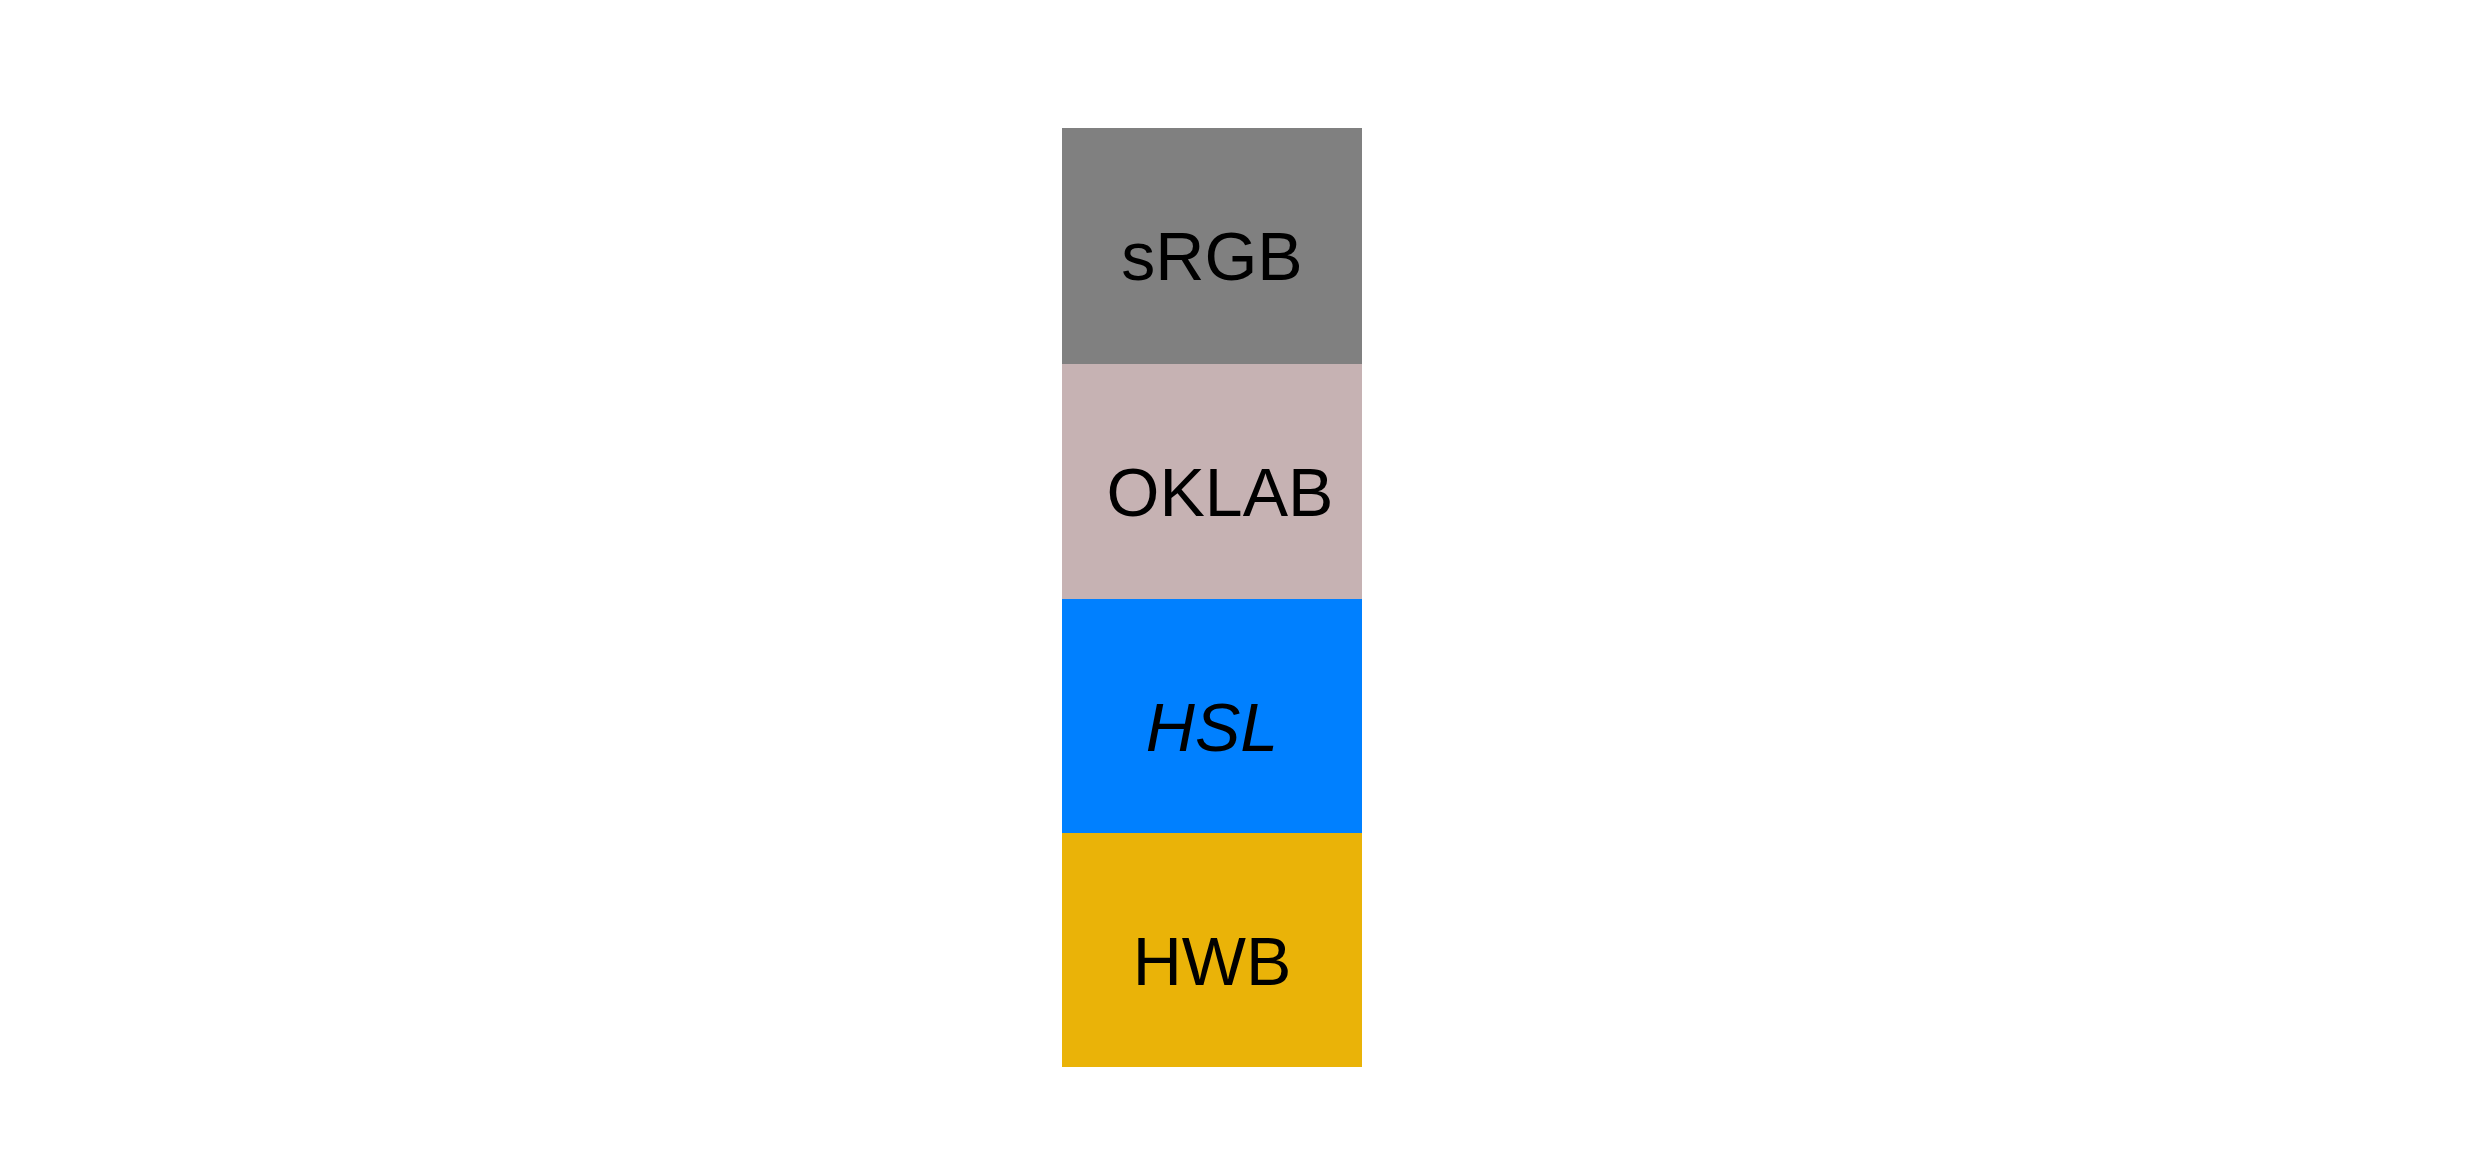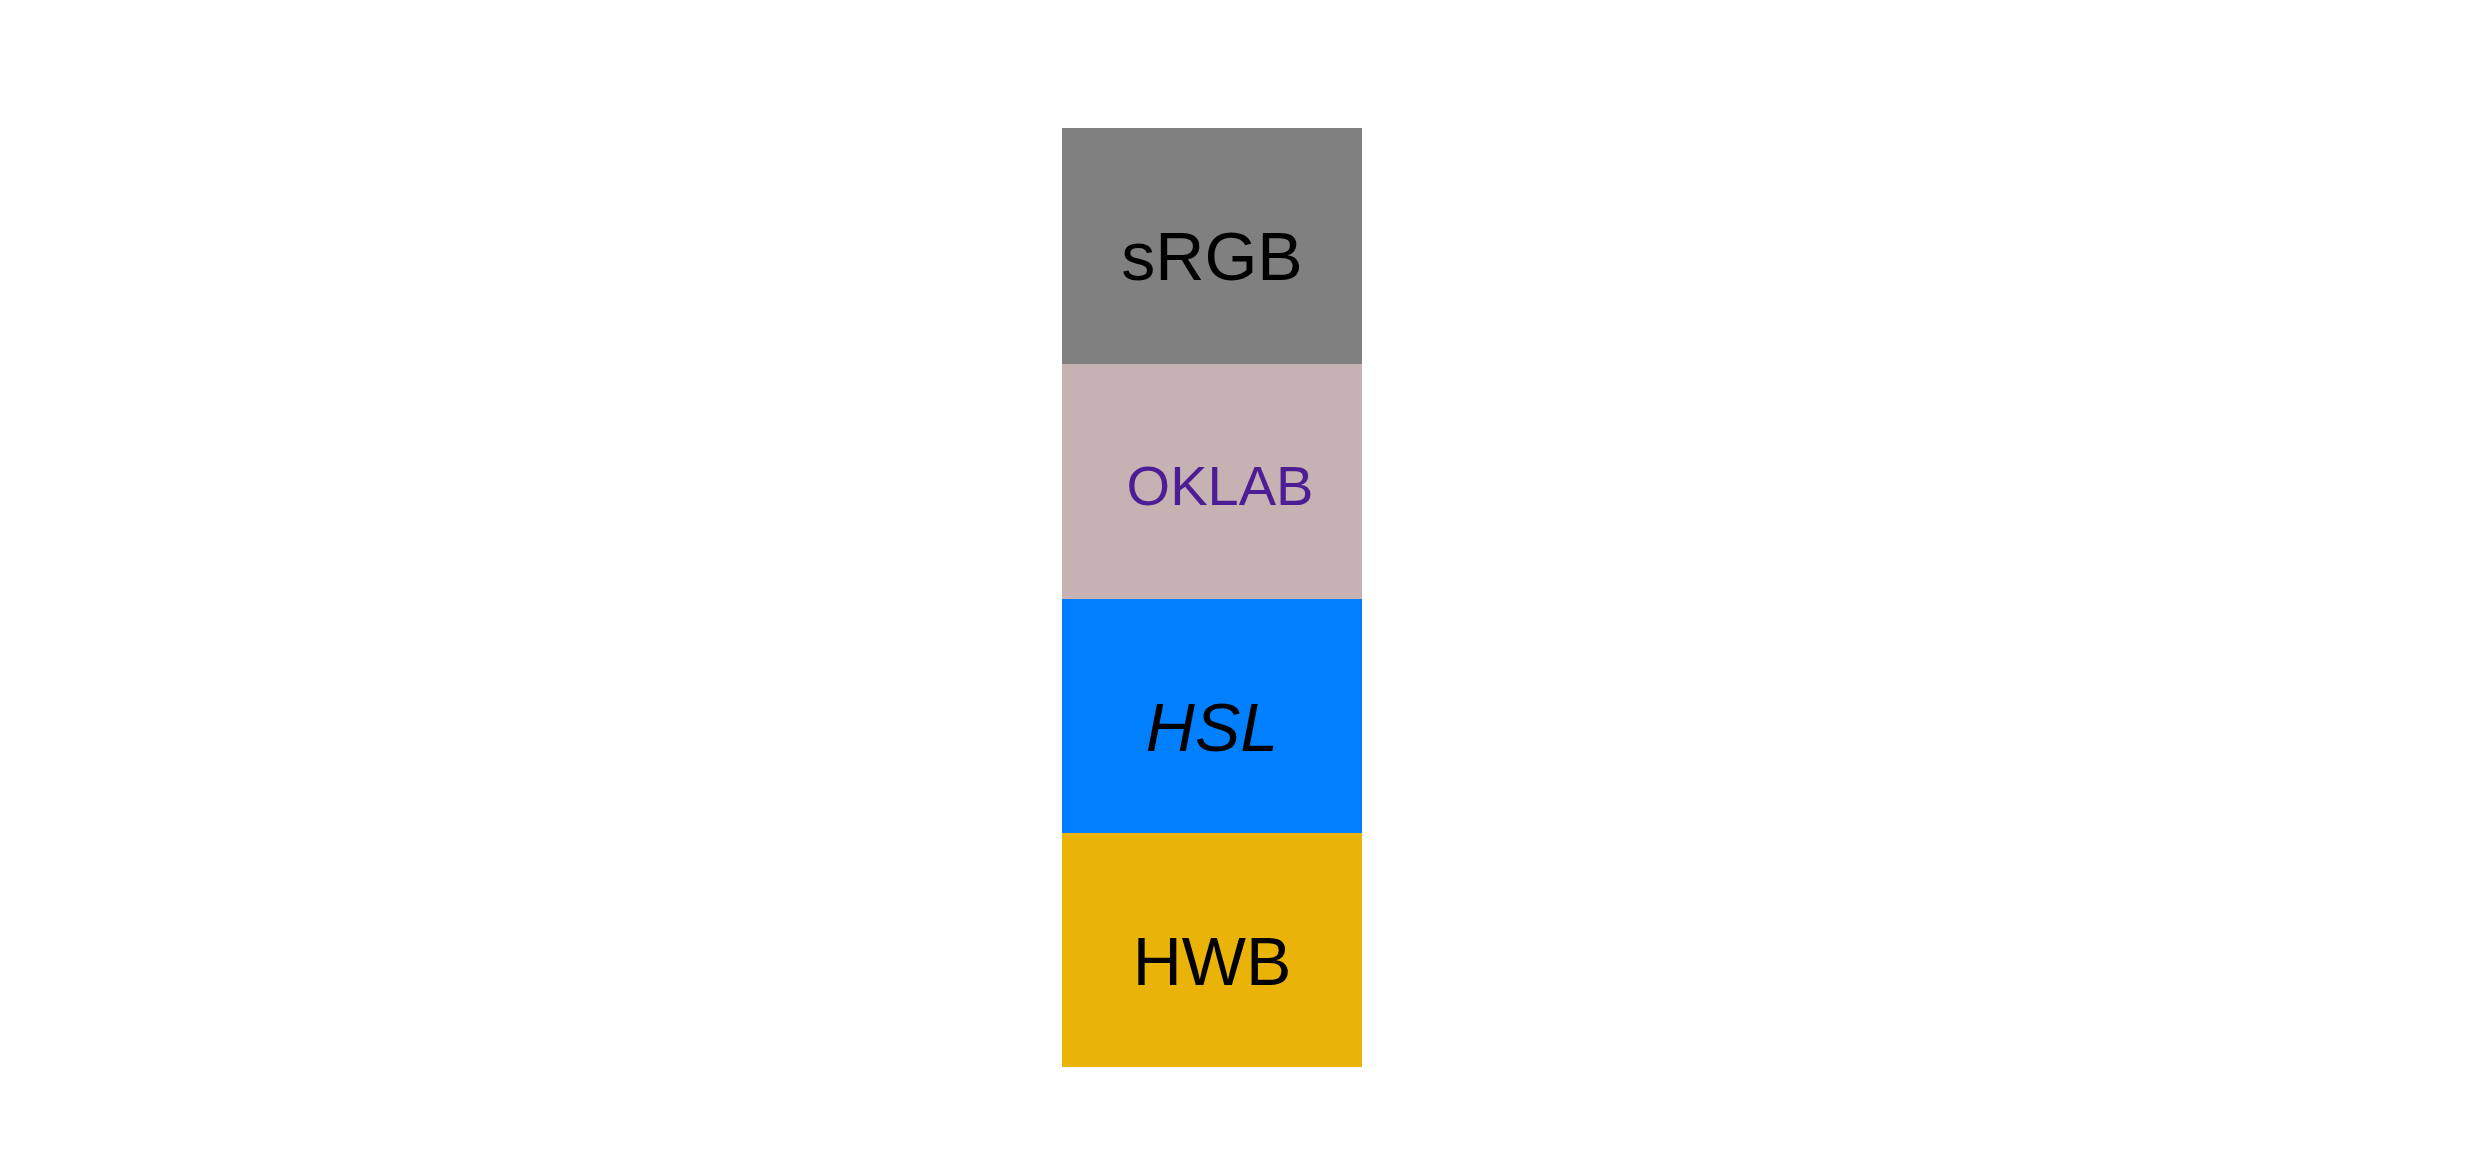--- a/index.html
+++ b/index.html
@@ -51,21 +51,21 @@
 </head>
 <body style="background-color: rgb(255, 255, 255); width: 2482px; height: 1150px;">
 
 <div id="stack" style="left: 1062px; top: 113px; width: 300px; height: 939px; margin-top: 15px;">
 
   <div class="swatch" style="background-color: rgb(128, 128, 128); flex: 0 0 236px;">
     <span class="swatch-label" style="color: rgb(0, 0, 0); font-size: 68px;">sRGB</span>
   </div>
 
   <div class="swatch" style="background-color: rgb(198, 178, 179); flex: 0 0 235px;">
-    <span class="swatch-label" style="color: #4c1d95; font-size: 56px; padding-left: 16px;">OKLAB</span>
+    <span class="swatch-label" style="color: #000000; font-size: 68px; padding-left: 16px;">OKLAB</span>
   </div>
 
   <div class="swatch" style="background-color: rgb(0, 128, 255); flex: 0 0 234px;">
     <span class="swatch-label" style="color: rgb(0, 0, 0); font-size: 68px; font-style: italic;">HSL</span>
   </div>
 
   <div class="swatch" style="background-color: #eab308; flex: 0 0 234px;">
     <span class="swatch-label" style="color: rgb(0, 0, 0); font-size: 68px;">HWB</span>
   </div>
 

